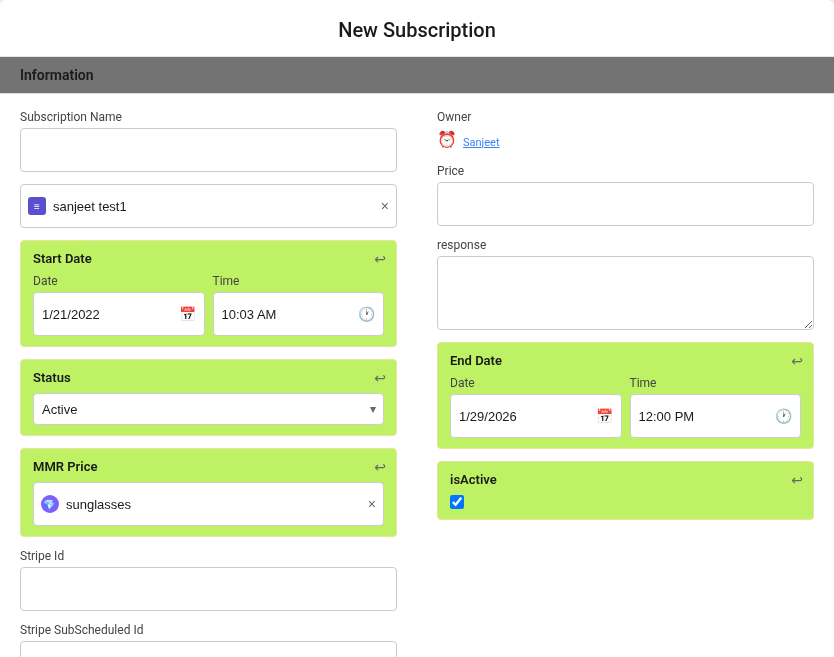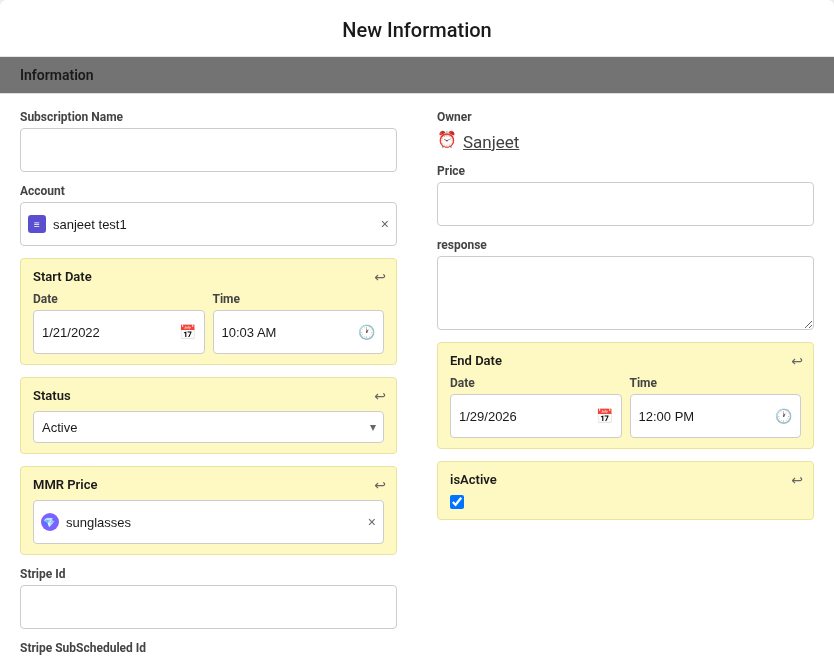--- a/index.html
+++ b/index.html
@@ -49,21 +49,21 @@
       padding: 16px 20px;
       display: grid;
       grid-template-columns: 1fr 1fr;
       gap: 0 40px;
     }
     .form-col { display: flex; flex-direction: column; gap: 12px; }
     .field-group { display: flex; flex-direction: column; gap: 4px; }
     .field-label {
       font-size: 12px;
       color: #444;
-      font-weight: 700;
+      font-weight: 400;
     }
     .field-input {
       height: 44px;
       border: 1px solid #ccc;
       border-radius: 4px;
       padding: 0 8px;
       font-size: 13px;
       color: #1a1a1a;
       width: 100%;
       outline: none;
@@ -106,21 +106,21 @@
       background: #5a4fcf;
       border-radius: 3px;
       display: flex;
       align-items: center;
       justify-content: center;
       color: white;
       font-size: 10px;
     }
     .account-input-wrapper .field-input { padding-left: 32px; }
     .highlighted-section {
-      background: #fef9c3;
+      background: #bef264;
       border: 1px solid #e8e4a0;
       border-radius: 4px;
       padding: 10px 12px;
       position: relative;
     }
     .highlighted-section-title {
       font-size: 13px;
       font-weight: 600;
       color: #1a1a1a;
       margin-bottom: 8px;
@@ -172,22 +172,22 @@
       gap: 6px;
       margin-top: 4px;
     }
     .owner-avatar {
       width: 20px;
       height: 20px;
       font-size: 16px;
       line-height: 1;
     }
     .owner-name {
-      font-size: 17px;
-      color: #404040;
+      font-size: 11px;
+      color: #3b82f6;
       font-weight: 400;
       text-decoration: underline;
     }
     .textarea-field {
       border: 1px solid #ccc;
       border-radius: 4px;
       padding: 6px 8px;
       font-size: 13px;
       color: #1a1a1a;
       width: 100%;
@@ -229,40 +229,39 @@
       justify-content: center;
       gap: 8px;
     }
   </style>
 </head>
 <body>
 
 <div class="modal">
 
   <div class="modal-header">
-    <h1 class="modal-title">New Information</h1>
+    <h1 class="modal-title">New Subscription</h1>
   </div>
 
   <div class="modal-body">
 
     <div class="section-header">
       <span>Information</span>
     </div>
 
     <div class="form-content">
 
       <div class="form-col">
 
         <div class="field-group">
           <label class="field-label">Subscription Name</label>
           <input class="field-input" type="text" style="">
         </div>
 
         <div class="field-group">
-          <label class="field-label">Account</label>
           <div class="account-input-wrapper">
             <span class="account-icon">≡</span>
             <input class="field-input" type="text" value="sanjeet test1" style="padding-right: 30px;">
             <button class="input-clear-btn">×</button>
           </div>
         </div>
 
         <div class="highlighted-section">
           <div class="highlighted-section-title">Start Date</div>
           <button class="reset-btn">↩</button>

